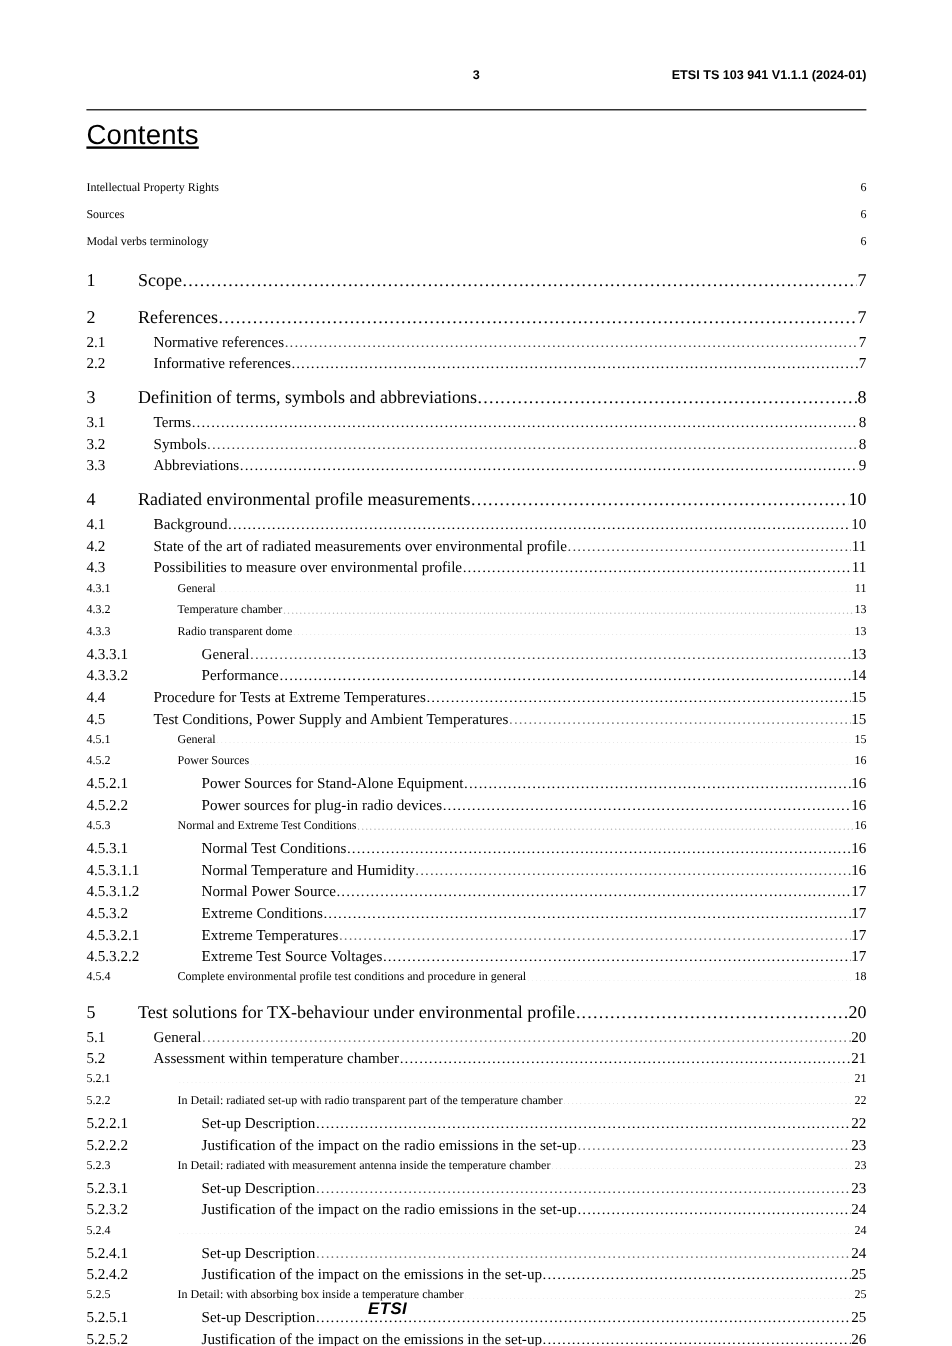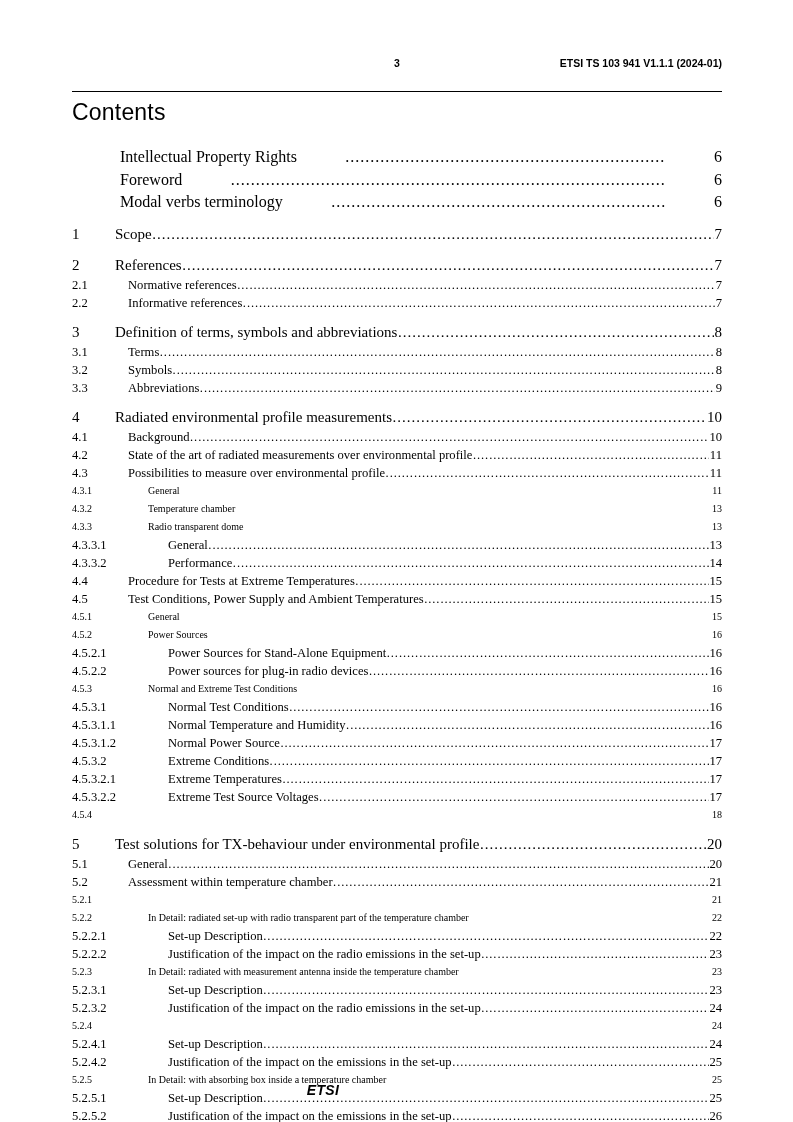--- a/index.html
+++ b/index.html
@@ -50,20 +50,21 @@
 
   
   .contents-title {
     position: absolute;
     left: 72px;
     top: 99px;
     font-family: "Liberation Sans", sans-serif;
     font-size: 23px;
     font-weight: normal;
     letter-spacing: 0.2px;
+    text-decoration: underline;
   }
 
   
   .toc {
     position: absolute;
     left: 72px;
     top: 146px;
     width: 650px;
   }
 
@@ -100,24 +101,23 @@
     display: block;
     white-space: nowrap;
   }
   .toc-page {
     flex: 0 0 auto;
     text-align: right;
   }
 
   
   .lvl-front {
-    font-size: 16px;
+    font-size: 10px;
     height: 22.5px;
     line-height: 22.5px;
-    gap: 48px;
   }
   .lvl-front .toc-num { width: 0; }
   .lvl-front .toc-leader::before { letter-spacing: 1.0px; }
 
   
   .lvl-1 {
     font-size: 15px;
     height: 21px;
     line-height: 21px;
     margin-top: 10px;
@@ -177,21 +177,21 @@
 
 <div class="toc" id="toc-container">
     <div class="toc-row lvl-front">
       <span class="toc-num"></span>
       <span class="toc-title">Intellectual Property Rights</span>
       <span class="toc-leader"></span>
       <span class="toc-page">6</span>
     </div>
     <div class="toc-row lvl-front">
       <span class="toc-num"></span>
-      <span class="toc-title">Foreword</span>
+      <span class="toc-title">Sources</span>
       <span class="toc-leader"></span>
       <span class="toc-page">6</span>
     </div>
     <div class="toc-row lvl-front">
       <span class="toc-num"></span>
       <span class="toc-title">Modal verbs terminology</span>
       <span class="toc-leader"></span>
       <span class="toc-page">6</span>
     </div>
     <div class="toc-row lvl-1">
@@ -369,20 +369,21 @@
       <span class="toc-page">17</span>
     </div>
     <div class="toc-row lvl-4">
       <span class="toc-num">4.5.3.2.2</span>
       <span class="toc-title">Extreme Test Source Voltages</span>
       <span class="toc-leader"></span>
       <span class="toc-page">17</span>
     </div>
     <div class="toc-row lvl-3">
       <span class="toc-num">4.5.4</span>
+      <span class="toc-title">Complete environmental profile test conditions and procedure in general</span>
       <span class="toc-leader"></span>
       <span class="toc-page">18</span>
     </div>
     <div class="toc-row lvl-1">
       <span class="toc-num">5</span>
       <span class="toc-title">Test solutions for TX-behaviour under environmental profile</span>
       <span class="toc-leader"></span>
       <span class="toc-page">20</span>
     </div>
     <div class="toc-row lvl-2">

